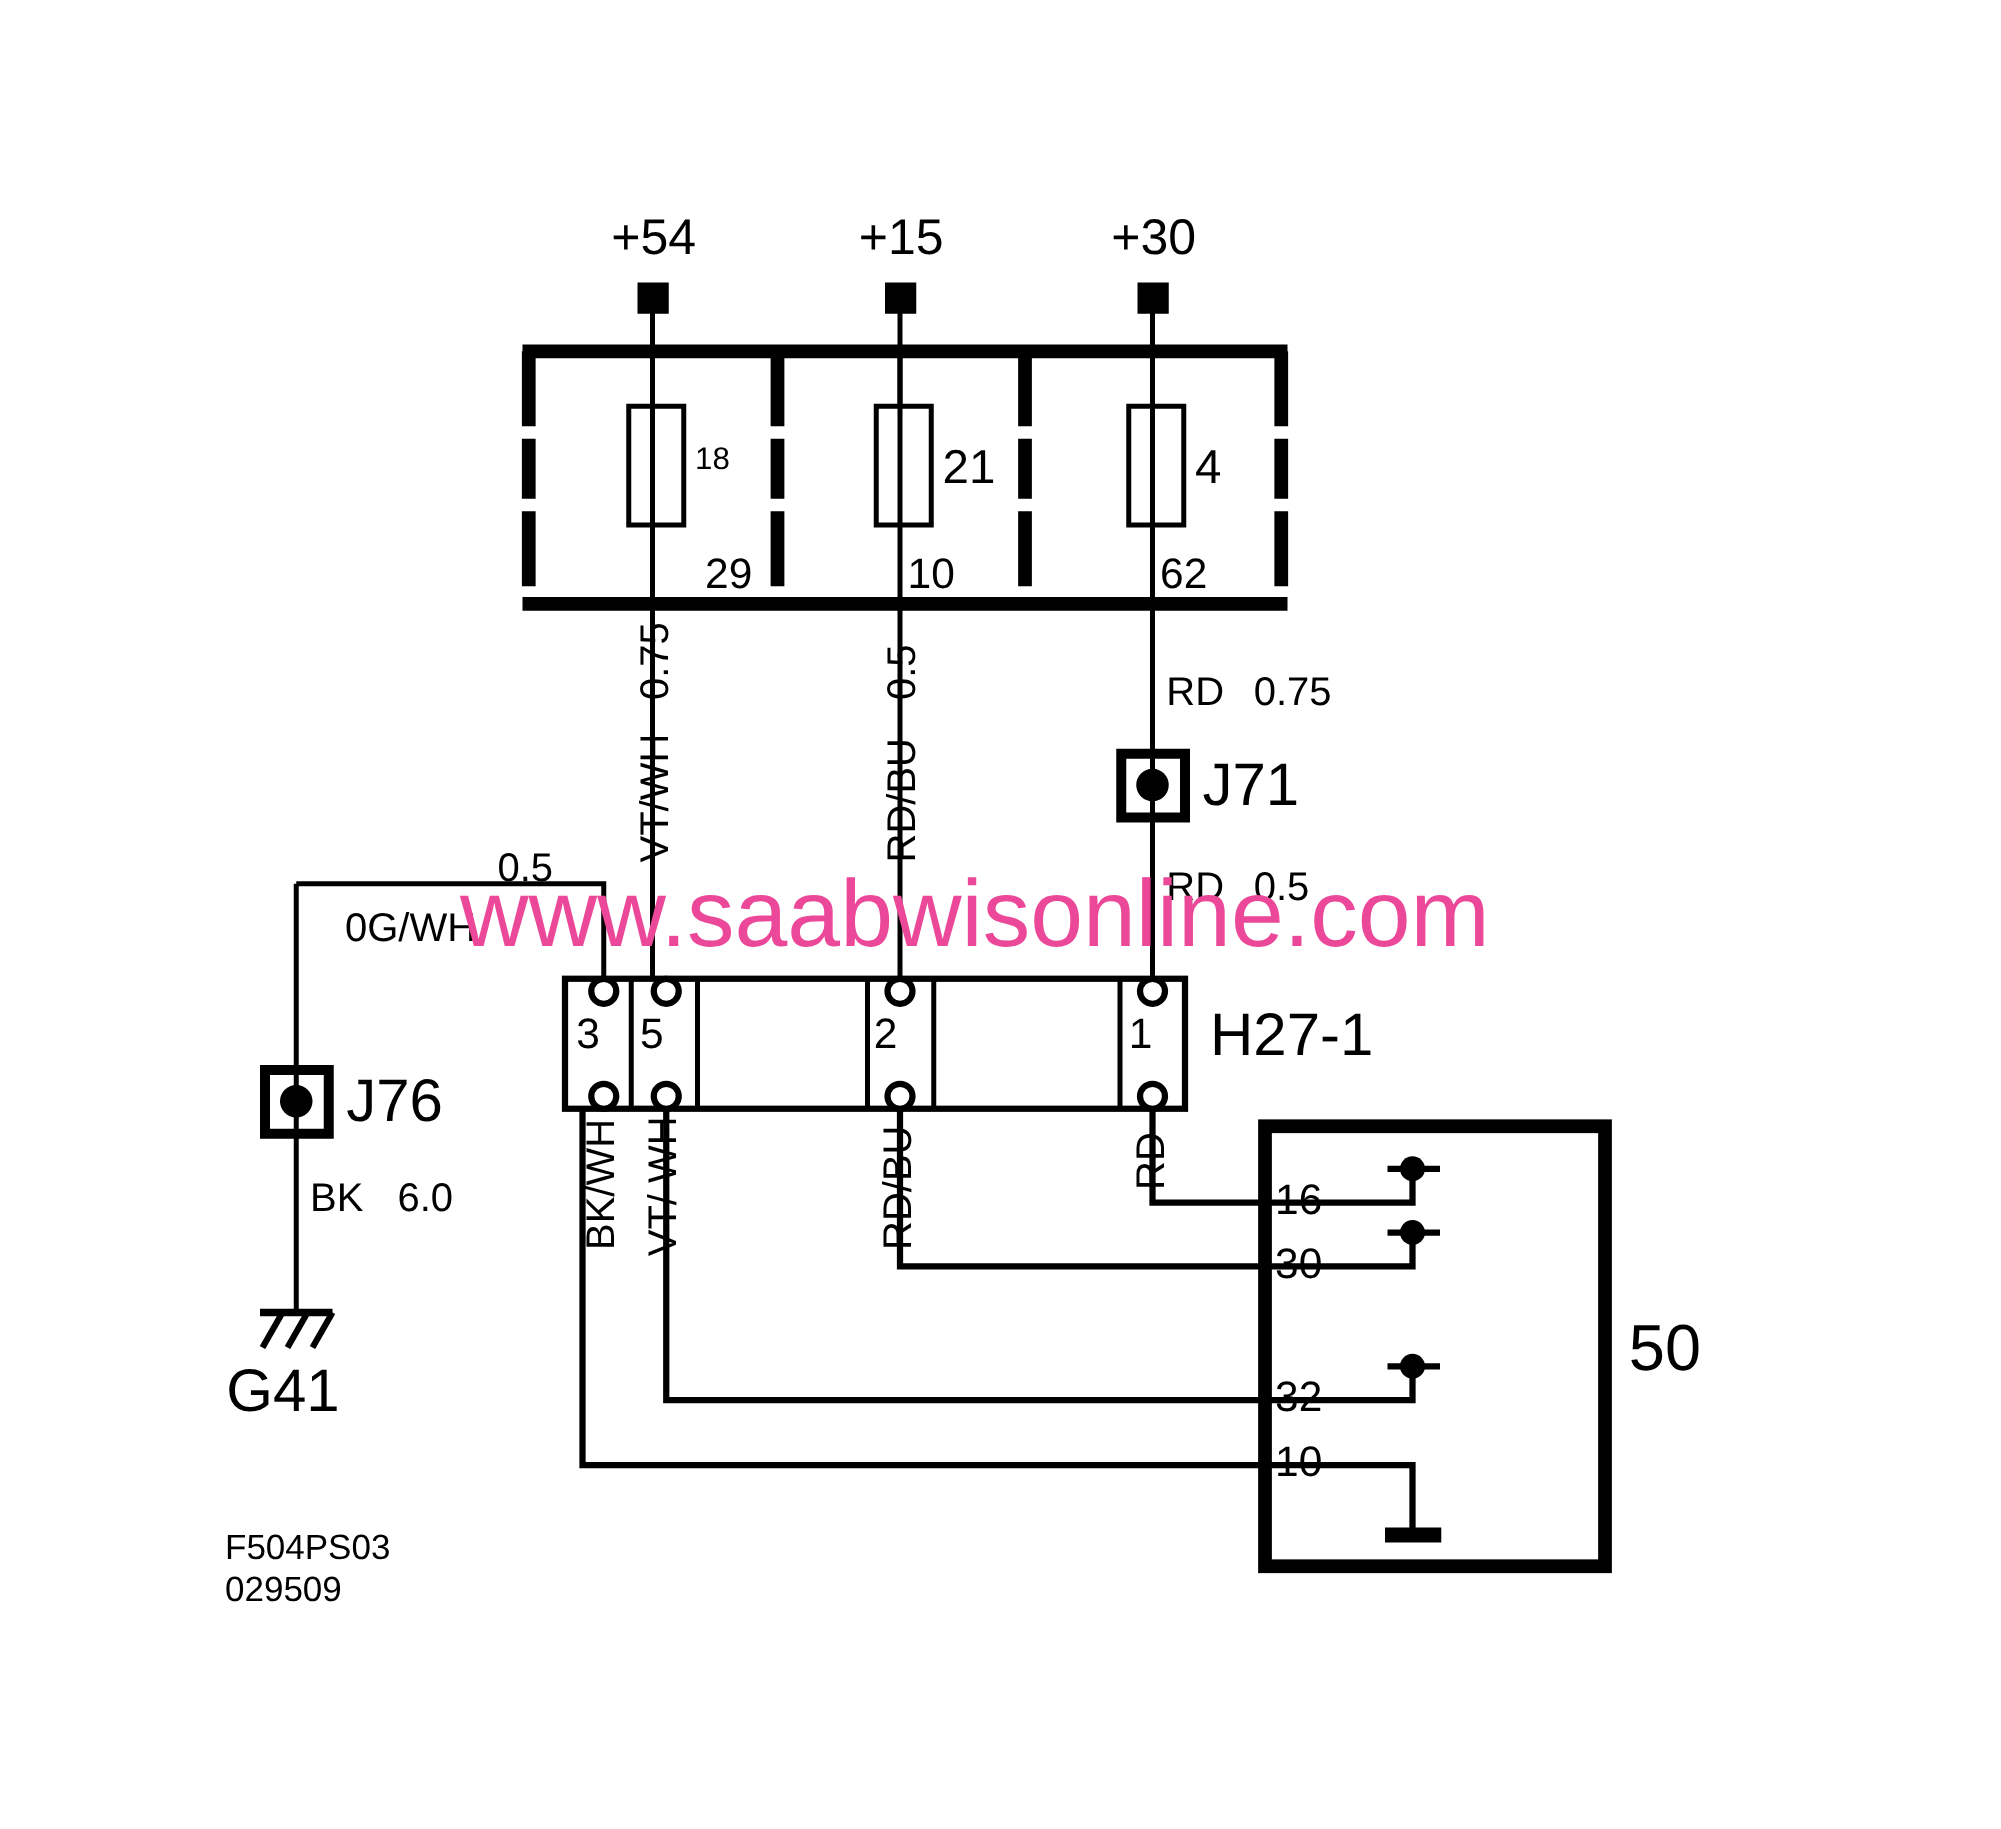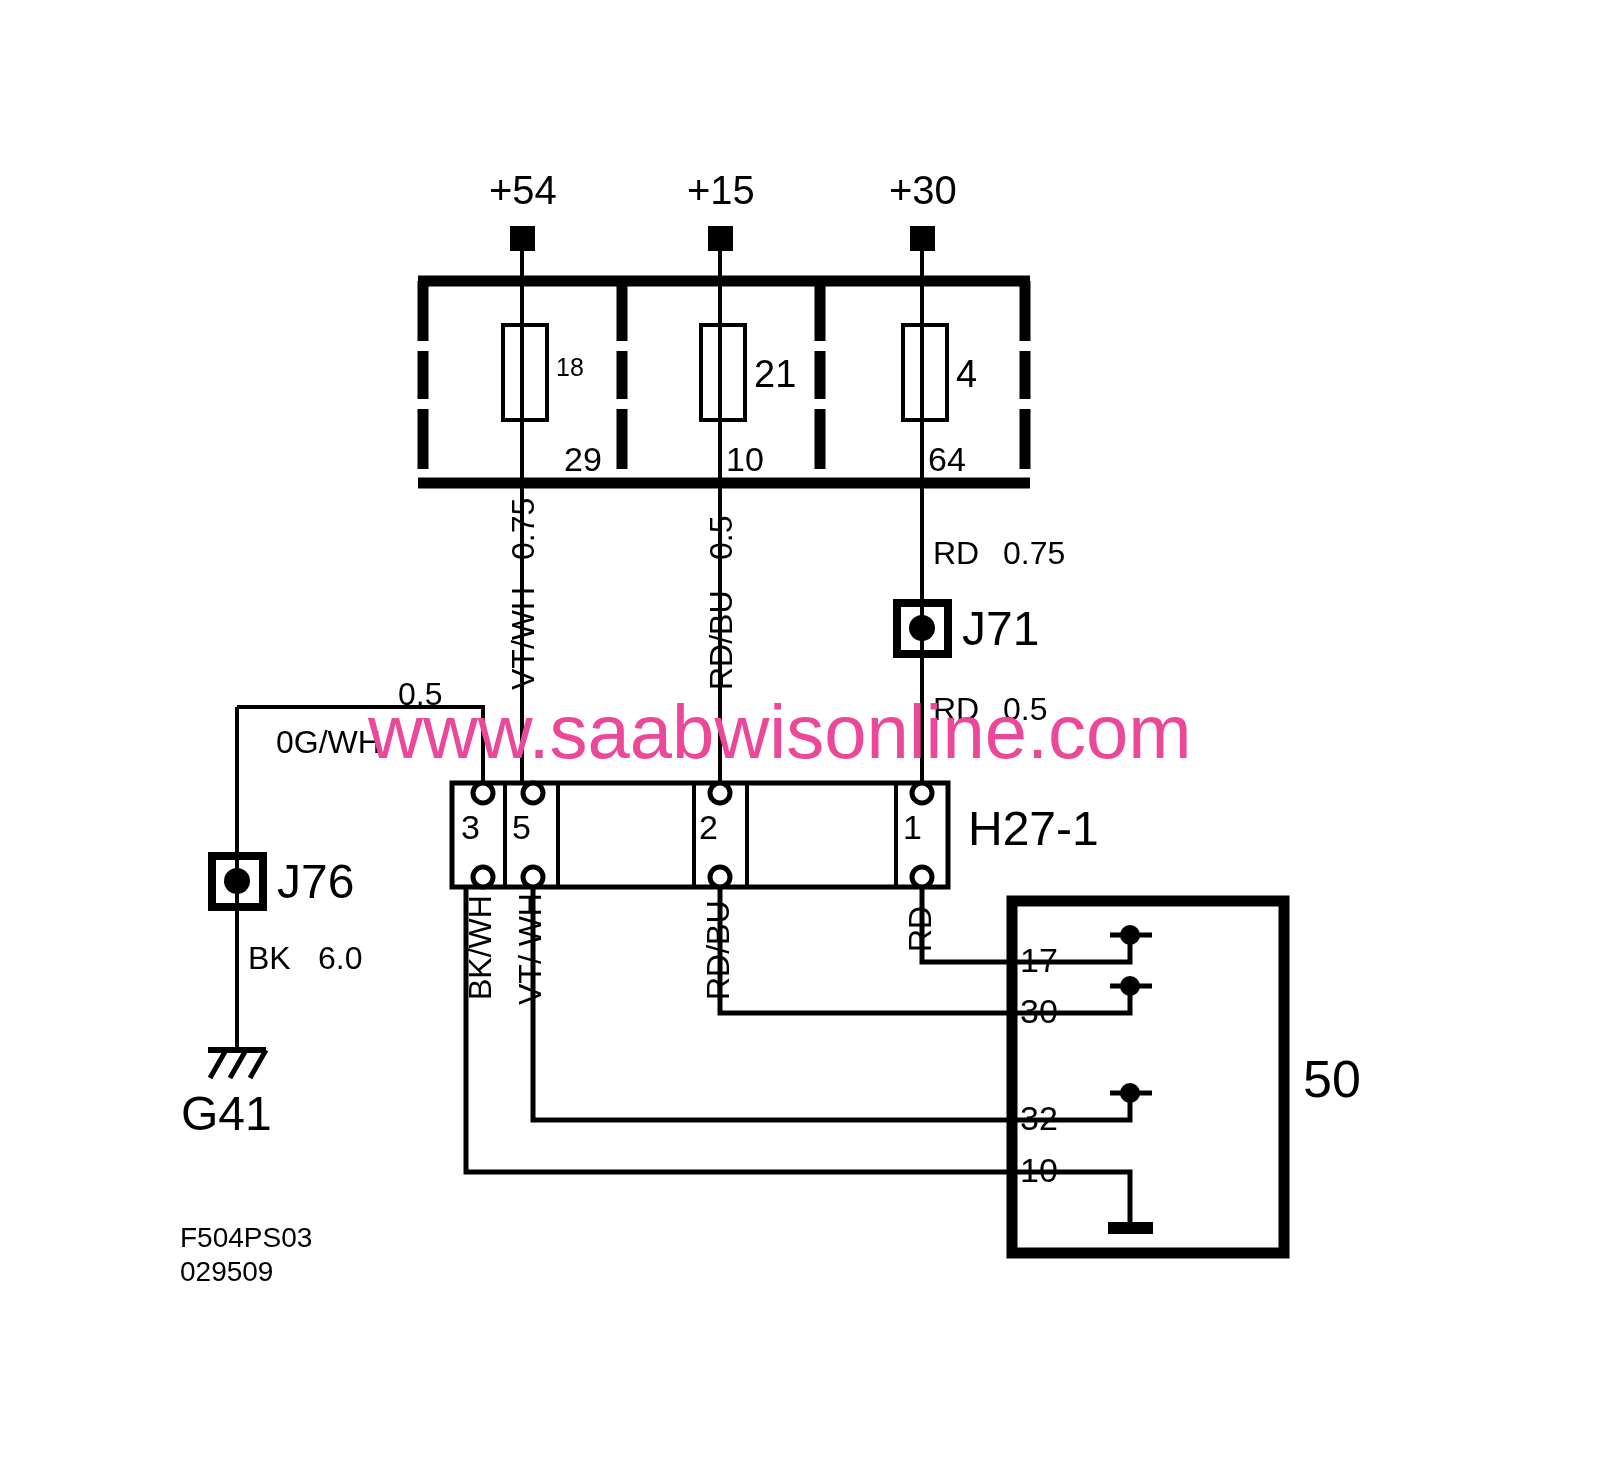--- a/index.html
+++ b/index.html
@@ -152,21 +152,21 @@
   <div class="lbl" style="left:489px;top:168px;font-size:40px;">+54</div>
   <div class="lbl" style="left:687px;top:168px;font-size:40px;">+15</div>
   <div class="lbl" style="left:889px;top:168px;font-size:40px;">+30</div>
 
   <div class="lbl" style="left:556px;top:353px;font-size:25px;">18</div>
   <div class="lbl" style="left:754px;top:353px;font-size:38px;text-align:right;">21</div>
   <div class="lbl" style="left:956px;top:353px;font-size:38px;">4</div>
 
   <div class="lbl" style="left:528px;top:440px;font-size:34px;margin-left:36px;">29</div>
   <div class="lbl" style="left:726px;top:440px;font-size:34px;">10</div>
-  <div class="lbl" style="left:928px;top:440px;font-size:34px;">64</div>
+  <div class="lbl" style="left:928px;top:440px;font-size:34px;">62</div>
 
   <div class="lbl lbl-vert" style="left:505px;top:690px;font-size:32px;transform:rotate(-90deg);">VT/WH</div>
   <div class="lbl lbl-vert" style="left:505px;top:560px;font-size:32px;transform:rotate(-90deg);">0.75</div>
 
   <div class="lbl lbl-vert" style="left:703px;top:690px;font-size:32px;transform:rotate(-90deg);">RD/BU</div>
   <div class="lbl lbl-vert" style="left:703px;top:560px;font-size:32px;transform:rotate(-90deg);">0.5</div>
 
   <div class="lbl" style="left:933px;top:535px;font-size:32px;">RD</div>
   <div class="lbl" style="left:1003px;top:535px;font-size:32px;">0.75</div>
 
@@ -189,21 +189,21 @@
   <div class="lbl" style="left:699px;top:808px;font-size:34px;">2</div>
   <div class="lbl" style="left:903px;top:808px;font-size:34px;">1</div>
 
   <div class="lbl" style="left:968px;top:801px;font-size:48px;">H27-1</div>
 
   <div class="lbl lbl-vert" style="left:462px;top:1000px;font-size:32px;transform:rotate(-90deg);">BK/WH</div>
   <div class="lbl lbl-vert" style="left:512px;top:1005px;font-size:32px;transform:rotate(-90deg);">VT/ WH</div>
   <div class="lbl lbl-vert" style="left:700px;top:1000px;font-size:32px;transform:rotate(-90deg);">RD/BU</div>
   <div class="lbl lbl-vert" style="left:902px;top:952px;font-size:32px;transform:rotate(-90deg);">RD</div>
 
-  <div class="lbl" style="left:1020px;top:941px;font-size:34px;">17</div>
+  <div class="lbl" style="left:1020px;top:941px;font-size:34px;">16</div>
   <div class="lbl" style="left:1020px;top:992px;font-size:34px;">30</div>
   <div class="lbl" style="left:1020px;top:1099px;font-size:34px;">32</div>
   <div class="lbl" style="left:1020px;top:1151px;font-size:34px;">10</div>
 
   <div class="lbl" style="left:1303px;top:1049px;font-size:52px;">504</div>
 
   <div class="lbl" style="left:180px;top:1222px;font-size:28px;">F504PS03</div>
   <div class="lbl" style="left:180px;top:1256px;font-size:28px;">029509</div>
 
   <div class="watermark" style="left:368px;top:688px;font-size:76px;">www.saabwisonline.com</div>

